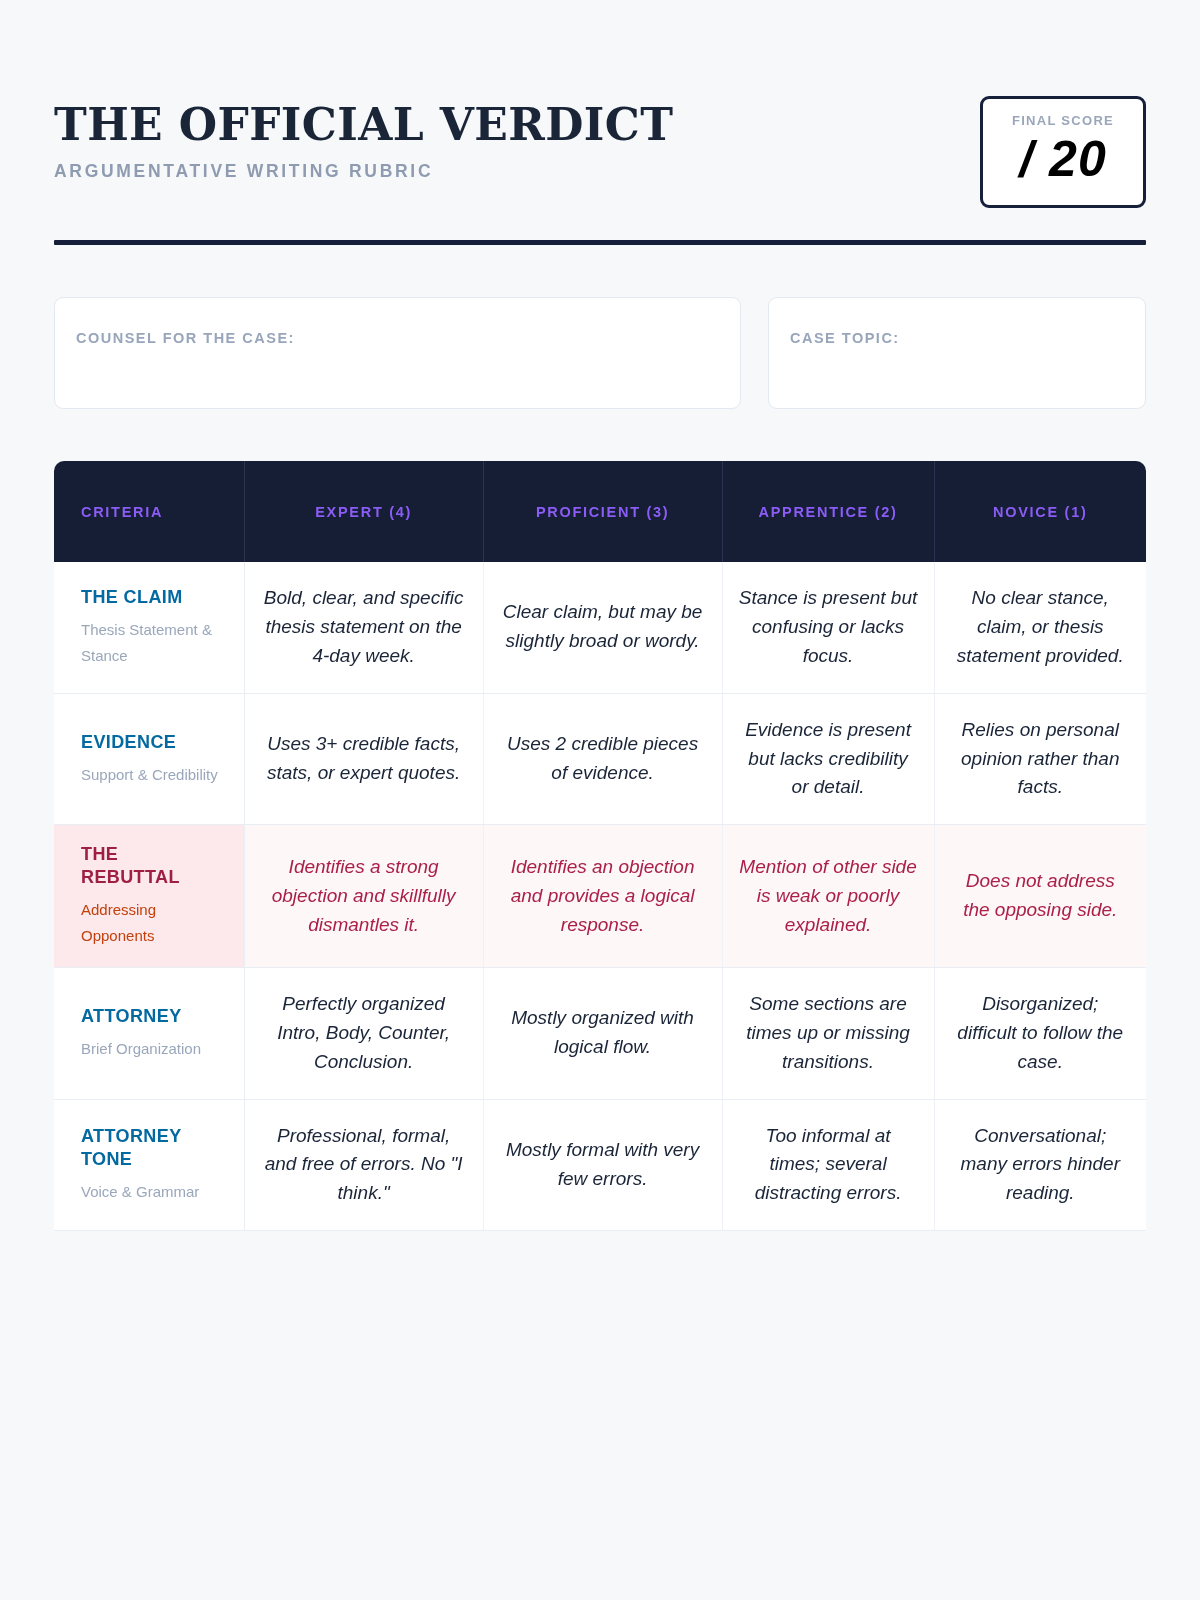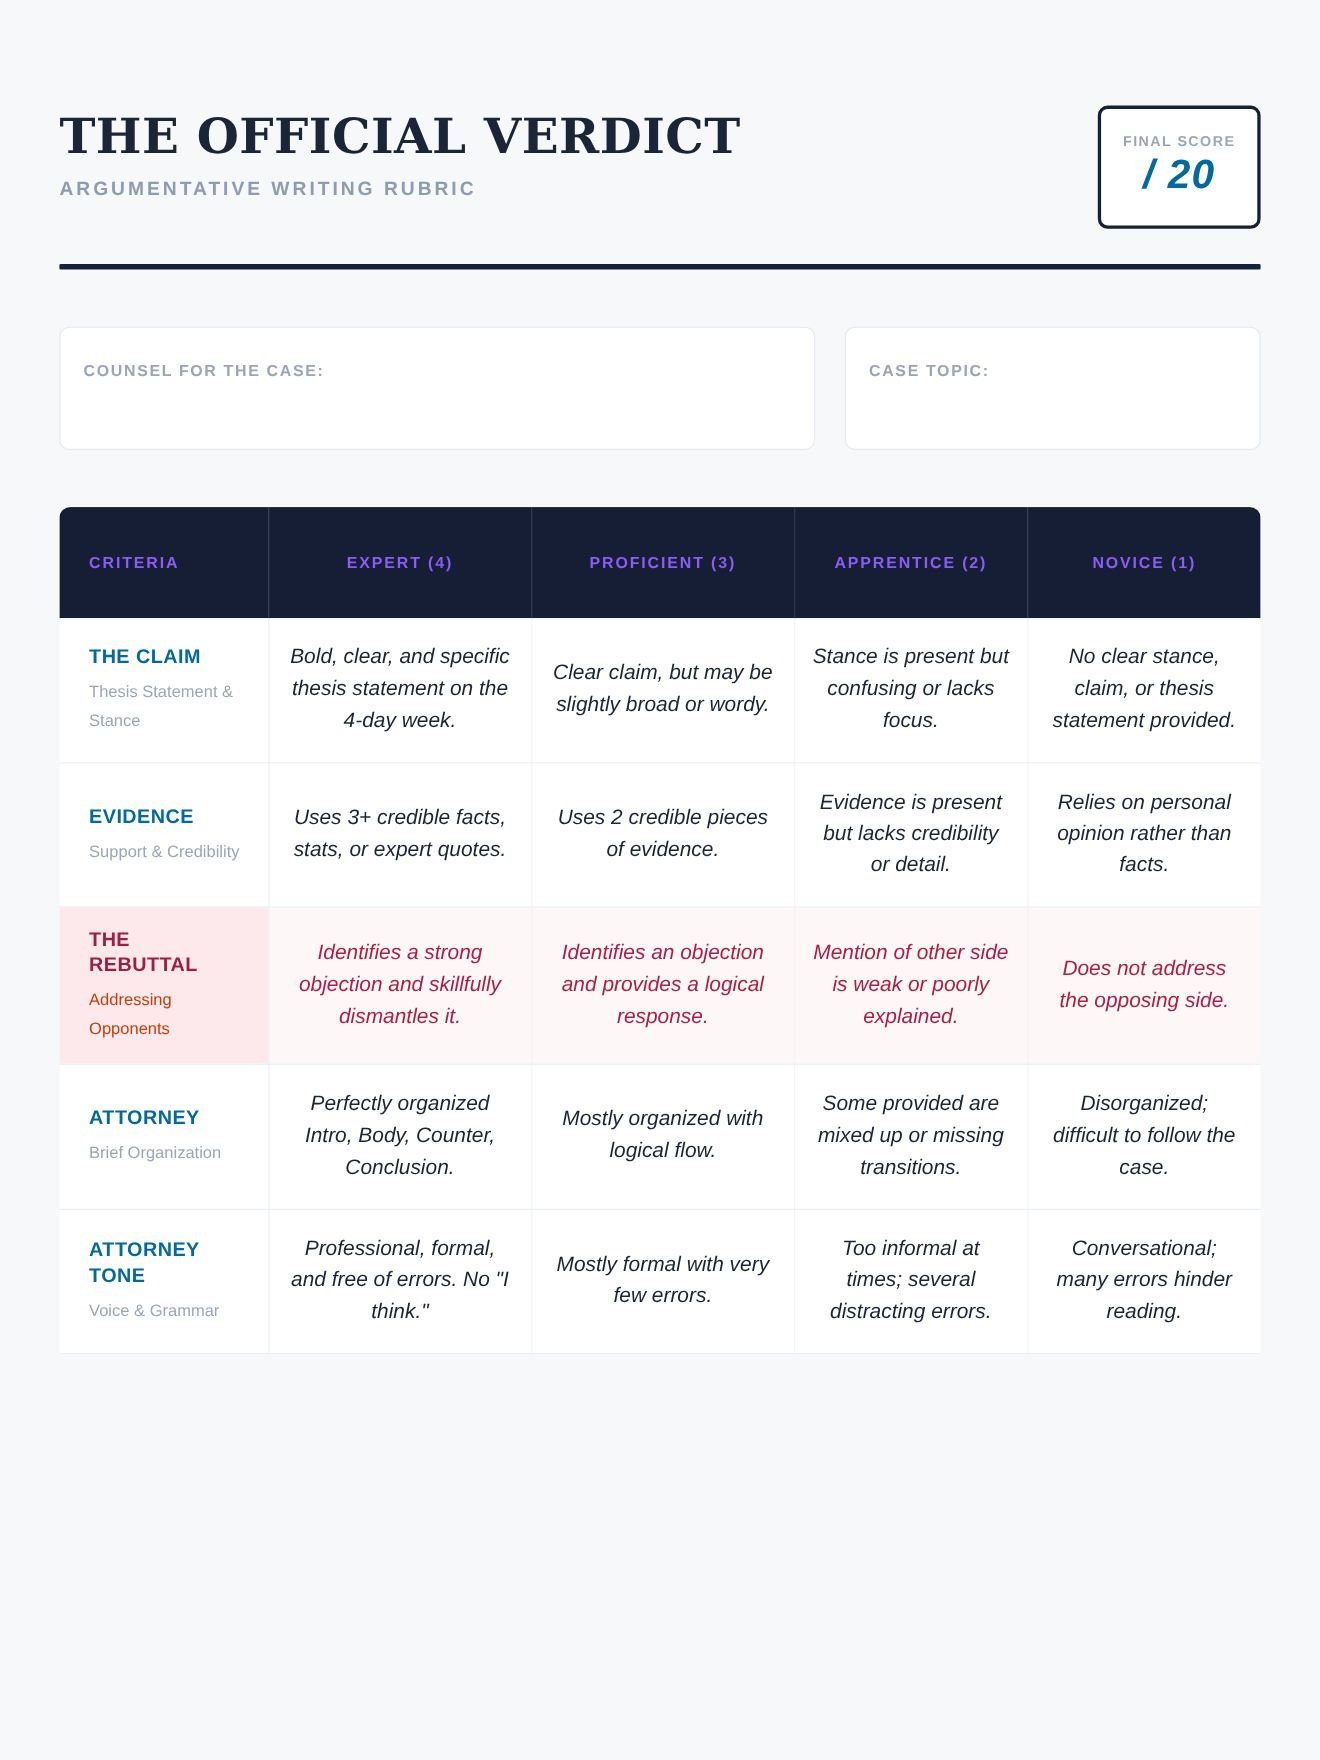--- a/index.html
+++ b/index.html
@@ -41,46 +41,46 @@
 
   .sub-title {
     margin-top: 13px;
     font-size: 17.5px;
     font-weight: 700;
     letter-spacing: 2.7px;
     color: #8e9bb0;
   }
 
   .score-box {
-    width: 148px;
+    width: 166px;
     height: 112px;
     border: 3px solid #16203a;
     border-radius: 9px;
     background: #ffffff;
     display: flex;
     flex-direction: column;
     align-items: center;
     justify-content: center;
     padding-bottom: 4px;
   }
 
   .score-label {
     font-size: 13px;
     font-weight: 700;
     letter-spacing: 1.3px;
     color: #9aa6ba;
   }
 
   .score-value {
     margin-top: 2px;
-    font-size: 37px;
+    font-size: 50px;
     font-weight: 700;
     font-style: italic;
     letter-spacing: 1px;
-    color: #0369a1;
+    color: #000000;
   }
 
   .rule {
     margin-top: 32px;
     height: 5px;
     background: #16203a;
     border-radius: 1px;
   }
 
   
@@ -262,21 +262,21 @@
           <td class="desc-cell">Mention of other side is weak or poorly explained.</td>
           <td class="desc-cell">Does not address the opposing side.</td>
         </tr>
         <tr>
           <td class="crit-cell">
             <div class="crit-name">ATTORNEY</div>
             <div class="crit-sub">Brief Organization</div>
           </td>
           <td class="desc-cell">Perfectly organized Intro, Body, Counter, Conclusion.</td>
           <td class="desc-cell">Mostly organized with logical flow.</td>
-          <td class="desc-cell">Some provided are mixed up or missing transitions.</td>
+          <td class="desc-cell">Some sections are times up or missing transitions.</td>
           <td class="desc-cell">Disorganized; difficult to follow the case.</td>
         </tr>
         <tr>
           <td class="crit-cell">
             <div class="crit-name">ATTORNEY TONE</div>
             <div class="crit-sub">Voice &amp; Grammar</div>
           </td>
           <td class="desc-cell">Professional, formal, and free of errors. No "I think."</td>
           <td class="desc-cell">Mostly formal with very few errors.</td>
           <td class="desc-cell">Too informal at times; several distracting errors.</td>

